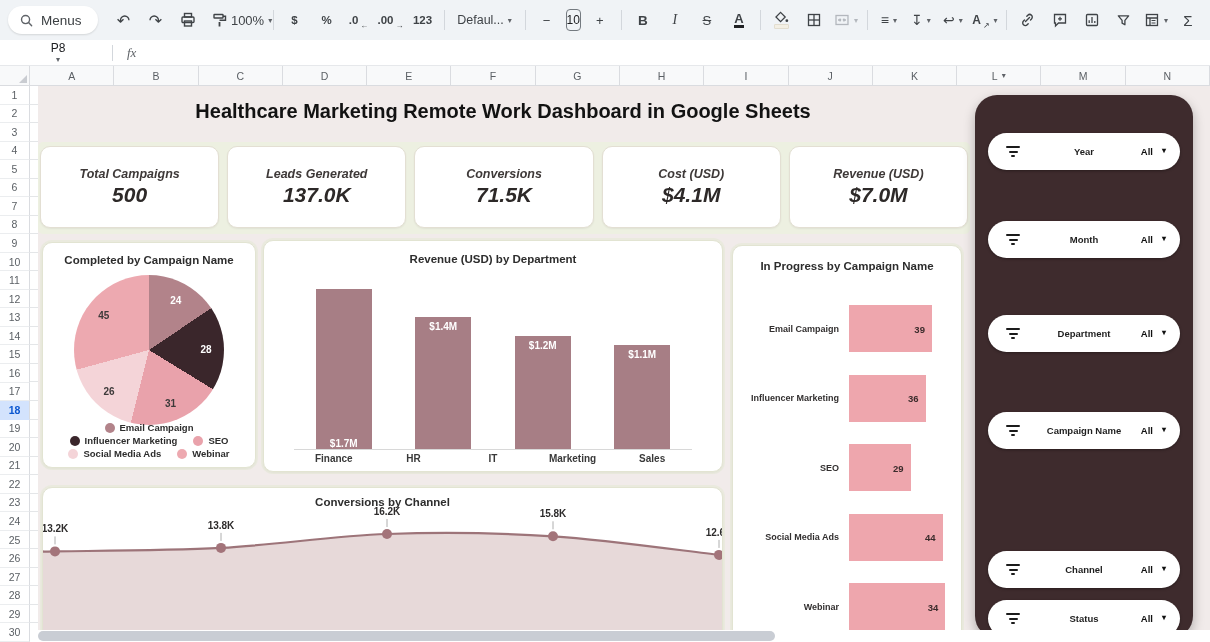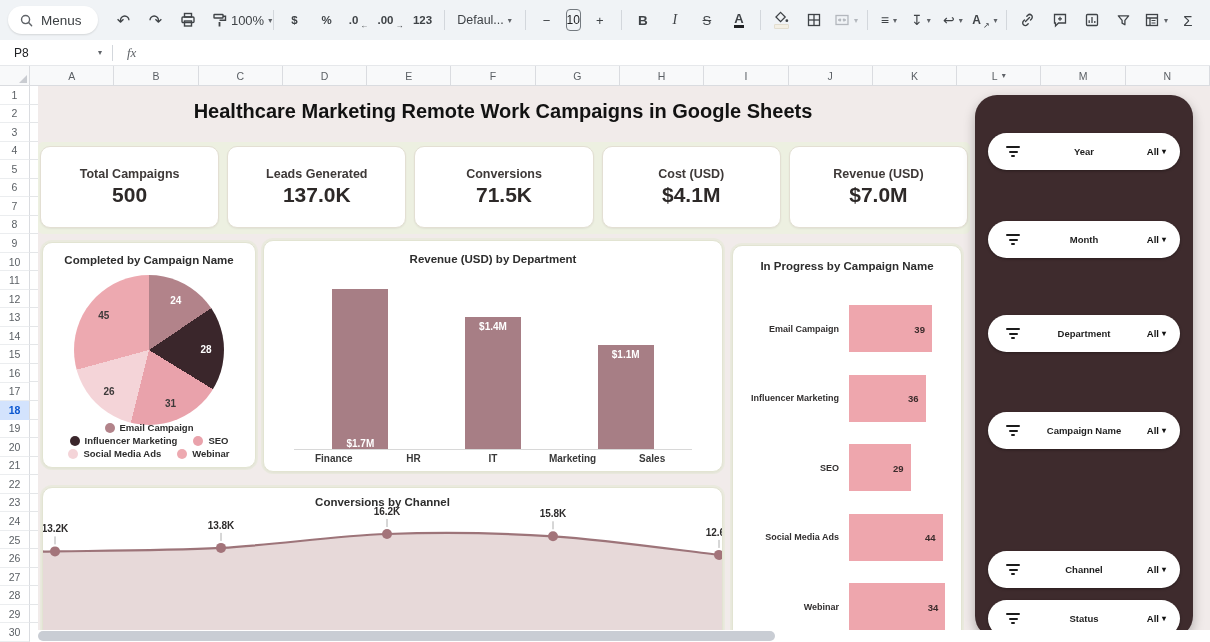--- a/index.html
+++ b/index.html
@@ -23,21 +23,21 @@
   .strike{text-decoration:line-through;font-size:13px;}
   .a-color{font-weight:bold;font-size:13px;border-bottom:3px solid #202124;line-height:13px;}
   .size-box{width:26px;height:20px;border:1px solid #747a80;border-radius:4px;display:flex;
             align-items:center;justify-content:center;font-size:12px;color:#202124;margin:0 3px;}
   .fill-wrap{display:flex;flex-direction:column;align-items:center;gap:1px;}
   .fill-bar{width:13px;height:3px;background:#f3efe4;border:1px solid #e2ddcf;border-radius:1px;}
   .sigma{font-size:15px;}
   
   .formula-bar{position:absolute;top:40px;left:0;right:0;height:26px;background:#fff;display:flex;
                align-items:center;font-size:12px;color:#202124;border-bottom:1px solid #e6e8eb;box-sizing:border-box;}
-  .name-box{width:88px;padding:0 10px 0 14px;display:flex;align-items:center;justify-content:space-between;}
+  .name-box{width:88px;padding:0 10px 0 14px;display:flex;align-items:center;justify-content:space-between;flex-direction:column;}
   .name-caret{font-size:8px;color:#5f6368;}
   .fb-div{width:1px;height:16px;background:#d3d7dc;}
   .fx{font-style:italic;font-family:"Liberation Serif",serif;color:#5f6368;margin-left:14px;font-size:13px;}
   
   .corner{position:absolute;top:66px;left:0;width:30px;height:20px;background:#f8f9fa;
           border-right:1px solid #dadce0;border-bottom:1px solid #dadce0;box-sizing:border-box;}
   .corner::after{content:'';position:absolute;right:2px;bottom:2px;border-left:8px solid transparent;border-bottom:8px solid #c9ccd1;}
   .colheads{position:absolute;top:66px;left:30px;right:0;height:20px;display:flex;background:#f8f9fa;}
   .colh{flex:1;display:flex;align-items:center;justify-content:center;font-size:10.5px;color:#5a5f64;
         border-right:1px solid #dadce0;border-bottom:1px solid #dadce0;box-sizing:border-box;gap:4px;}
@@ -46,21 +46,21 @@
   .rowh{height:18.533px;flex:none;display:flex;align-items:center;justify-content:center;font-size:10.5px;color:#5a5f64;
         border-right:1px solid #dadce0;border-bottom:1px solid #ebedef;box-sizing:border-box;}
   .rowh.sel{background:#d3e3fd;color:#0b57d0;font-weight:bold;border-bottom-color:#d3e3fd;}
   
   .sheet{position:absolute;top:86px;left:30px;right:0;bottom:0;overflow:hidden;background:#fff;}
   .gutter{position:absolute;left:0;top:0;width:9px;bottom:0;
           background:repeating-linear-gradient(to bottom,#fff 0 17.53px,#e4e6e8 17.53px 18.53px);}
   .dashboard{position:absolute;left:8px;top:0;right:0;bottom:-20px;background:#f1ebea;}
   .dash-title{position:absolute;top:14px;left:0;width:930px;text-align:center;font-size:20px;font-weight:bold;color:#121212;}
   .kpi-band{position:absolute;left:0;top:56px;width:932px;height:92px;background:#edf0e1;border-radius:5px;}
-  .kpi-row{position:absolute;left:2px;top:60px;width:928px;height:82px;display:flex;gap:8px;}
+  .kpi-row{position:absolute;left:2px;top:60px;width:928px;height:82px;display:flex;gap:8px;font-style:italic;}
   .kpi-card{flex:1;background:#fff;border:1px solid #e3dfd3;border-radius:10px;display:flex;flex-direction:column;
             align-items:center;justify-content:center;gap:2px;box-shadow:0 1px 2px rgba(0,0,0,.06);}
   .kpi-label{font-size:12.5px;font-weight:bold;color:#3e3938;}
   .kpi-value{font-size:21px;font-weight:bold;color:#2d2928;}
   .card{position:absolute;background:#fff;border:1px solid #e2e4d2;border-radius:10px;box-sizing:border-box;overflow:hidden;
         box-shadow:0 0 0 2px rgba(222,231,200,.35),0 1px 2px rgba(0,0,0,.05);}
   .chart-title{text-align:center;font-weight:bold;font-size:11.5px;color:#2d2d2d;}
   
   .pie-card{left:4px;top:156px;width:214px;height:226px;}
   .pie-card .chart-title{margin-top:11px;}
@@ -97,21 +97,21 @@
   .filter-panel{position:absolute;left:937px;top:9px;width:218px;height:543px;background:#3e2b2d;border-radius:22px;
                 box-shadow:0 5px 12px rgba(0,0,0,.28);}
   .filter-pill{position:absolute;left:13px;width:192px;height:37px;background:#fff;border-radius:19px;display:flex;
                align-items:center;box-shadow:0 1px 3px rgba(0,0,0,.35);}
   .flt-icon{position:absolute;left:17px;width:16px;display:flex;flex-direction:column;align-items:center;gap:2.5px;}
   .flt-icon i{display:block;height:2px;background:#1b1b1b;border-radius:1px;}
   .flt-icon i:nth-child(1){width:14px;}
   .flt-icon i:nth-child(2){width:9px;}
   .flt-icon i:nth-child(3){width:4px;}
   .flt-label{flex:1;text-align:center;font-size:9.5px;font-weight:bold;color:#1e1e1e;}
-  .flt-value{position:absolute;right:14px;display:flex;align-items:center;gap:3px;font-size:9.5px;font-weight:bold;color:#111;}
+  .flt-value{position:absolute;right:14px;display:flex;align-items:flex-start;gap:9px;font-size:9.5px;font-weight:bold;color:#111;}
   .flt-value em{font-style:normal;font-size:8px;}
   
   .hscroll{position:absolute;left:0;right:0;bottom:0;height:12px;background:#fff;z-index:60;}
   .hscroll-thumb{position:absolute;left:8px;top:1px;width:737px;height:10px;background:#c9cdd4;border-radius:5px;}
 </style>
 </head>
 <body>
 
 <div class="toolbar">
   <div class="menus-pill">
@@ -356,21 +356,21 @@
     <div class="rowh">26</div>
     <div class="rowh">27</div>
     <div class="rowh">28</div>
     <div class="rowh">29</div>
     <div class="rowh">30</div>
   </div>
 
 <div class="sheet">
   <div class="gutter"></div>
   <div class="dashboard">
-    <div class="dash-title">Healthcare Marketing Remote Work Campaigns in Google Sheets</div>
+    <div class="dash-title">Healthcare Marketing Remote Work Dashboard in Google Sheets</div>
     <div class="kpi-band"></div>
     <div class="kpi-row">
   <div class="kpi-card">
     <div class="kpi-label">Total Campaigns</div>
     <div class="kpi-value">500</div>
   </div>
 
   <div class="kpi-card">
     <div class="kpi-label">Leads Generated</div>
     <div class="kpi-value">137.0K</div>
@@ -435,20 +435,25 @@
       <div class="chart-title">Revenue (USD) by Department</div>
       <div class="bars">
           <div class="bcol">
             <div class="vbar" style="height: 160.2px; background: rgb(167, 126, 133); align-items: flex-end;">
               <span class="vbar-val" style="color: rgb(255, 255, 255);">$1.7M</span>
             </div>
           </div>
           <div class="bcol">
             <div class="vbar" style="height: 131.9px; background: rgb(167, 126, 133);">
               <span class="vbar-val" style="color: rgb(255, 255, 255);">$1.4M</span>
+            </div>
+          </div>
+          <div class="bcol">
+            <div class="vbar" style="height: 113.1px; background: rgb(167, 126, 133);">
+              <span class="vbar-val" style="color: rgb(255, 255, 255);">$1.2M</span>
             </div>
           </div>
           <div class="bcol">
             <div class="vbar" style="height: 103.6px; background: rgb(167, 126, 133);">
               <span class="vbar-val" style="color: rgb(255, 255, 255);">$1.1M</span>
             </div>
           </div>
         </div>
       <div class="bar-cats">
           <div class="bcat">Finance</div>

